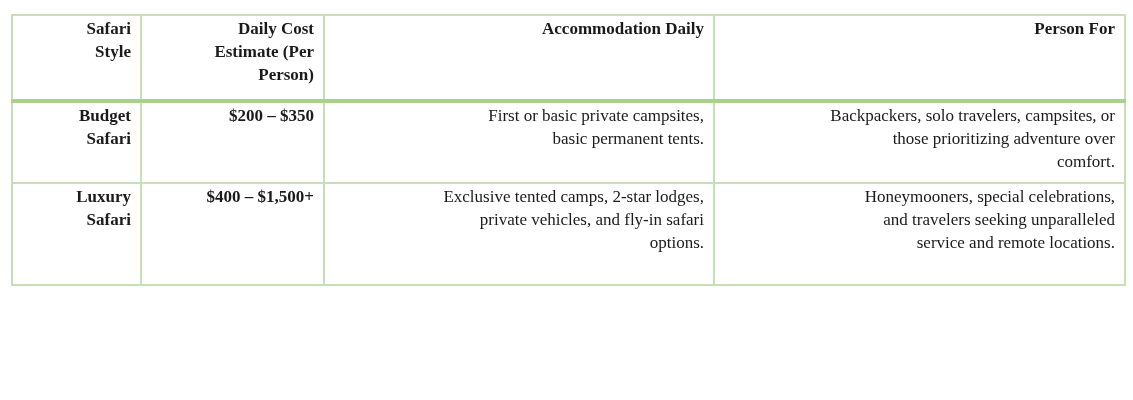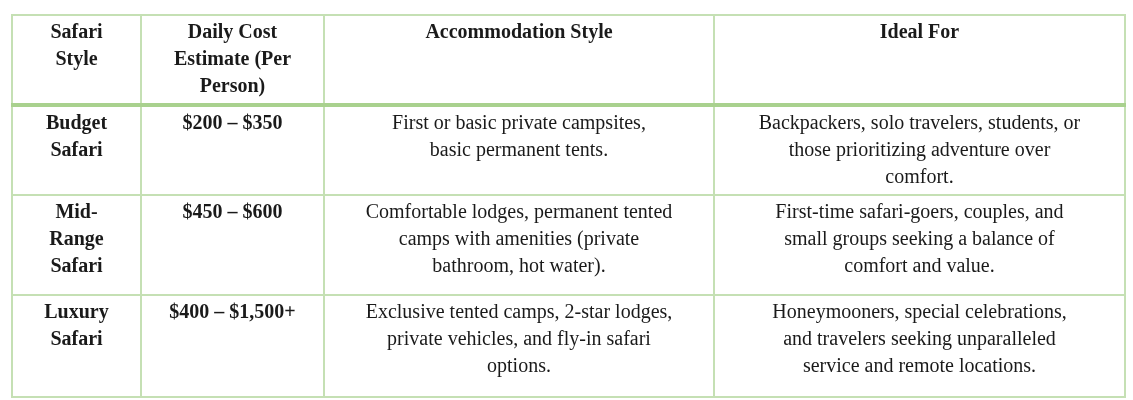--- a/index.html
+++ b/index.html
@@ -23,23 +23,23 @@
     color: #1a1a1a;
   }
   .doc-table col.c1 { width: 129px; }
   .doc-table col.c2 { width: 183px; }
   .doc-table col.c3 { width: 390px; }
   .doc-table col.c4 { width: 411px; }
   .doc-table th,
   .doc-table td {
     border: 2px solid #c5e0b4;
     vertical-align: top;
-    text-align: center;
+    text-align: right;
     padding: 2px 9px 4px 9px;
-    font-size: 20px;
+    font-size: 17px;
     line-height: 1.35;
     white-space: pre-line;
     overflow: hidden;
   }
   .doc-table thead th {
     border-bottom: 4px solid #a9d18e;
     font-weight: bold;
   }
   .doc-table td.emph {
     font-weight: bold;
@@ -59,46 +59,34 @@
       <col class="c3">
       <col class="c4">
   </colgroup>
   <thead>
     <tr class="hdr">
       <th>Safari
 Style</th>
       <th>Daily Cost
 Estimate (Per
 Person)</th>
-      <th>Accommodation Style</th>
-      <th>Ideal For</th>
+      <th>Accommodation Daily</th>
+      <th>Person For</th>
     </tr>
   </thead>
   <tbody>
     <tr class="r1">
       <td class="emph">Budget
 Safari</td>
       <td class="emph">$200 – $350</td>
       <td>First or basic private campsites,
 basic permanent tents.</td>
-      <td>Backpackers, solo travelers, students, or
+      <td>Backpackers, solo travelers, campsites, or
 those prioritizing adventure over
 comfort.</td>
-    </tr>
-    <tr class="r2">
-      <td class="emph">Mid-
-Range
-Safari</td>
-      <td class="emph">$450 – $600</td>
-      <td>Comfortable lodges, permanent tented
-camps with amenities (private
-bathroom, hot water).</td>
-      <td>First-time safari-goers, couples, and
-small groups seeking a balance of
-comfort and value.</td>
     </tr>
     <tr class="r3">
       <td class="emph">Luxury
 Safari</td>
       <td class="emph">$400 – $1,500+</td>
       <td>Exclusive tented camps, 2-star lodges,
 private vehicles, and fly-in safari
 options.</td>
       <td>Honeymooners, special celebrations,
 and travelers seeking unparalleled

